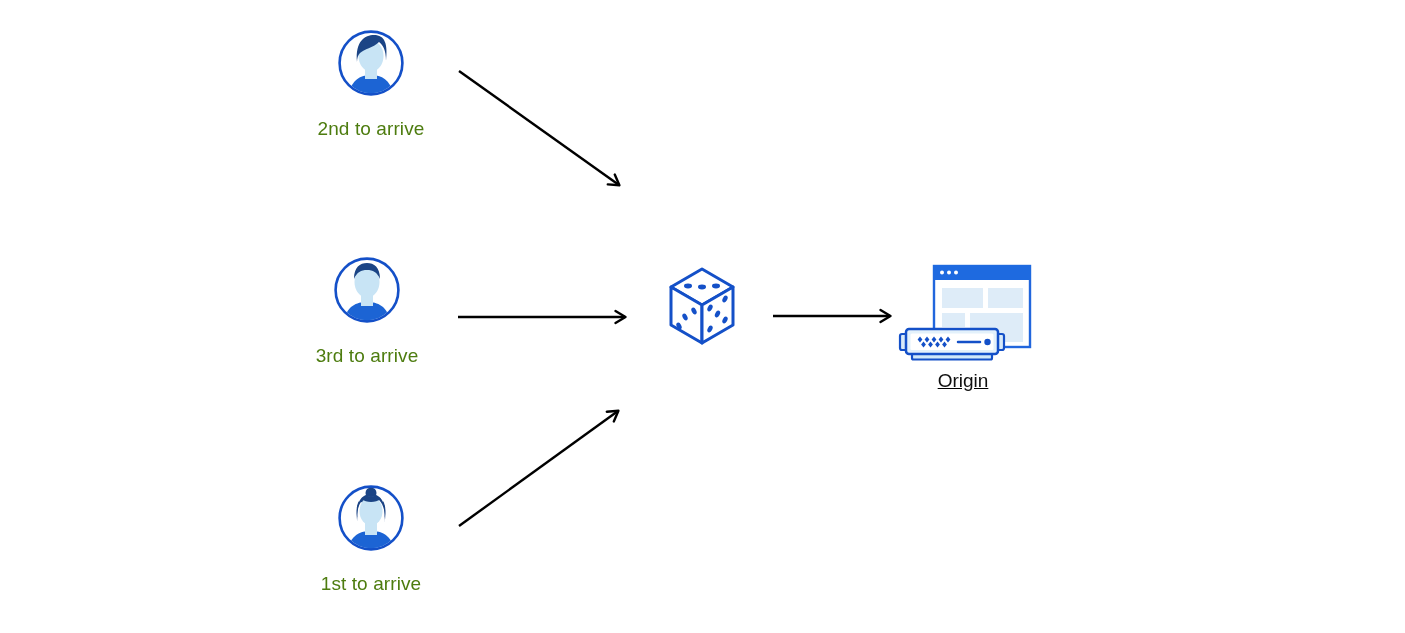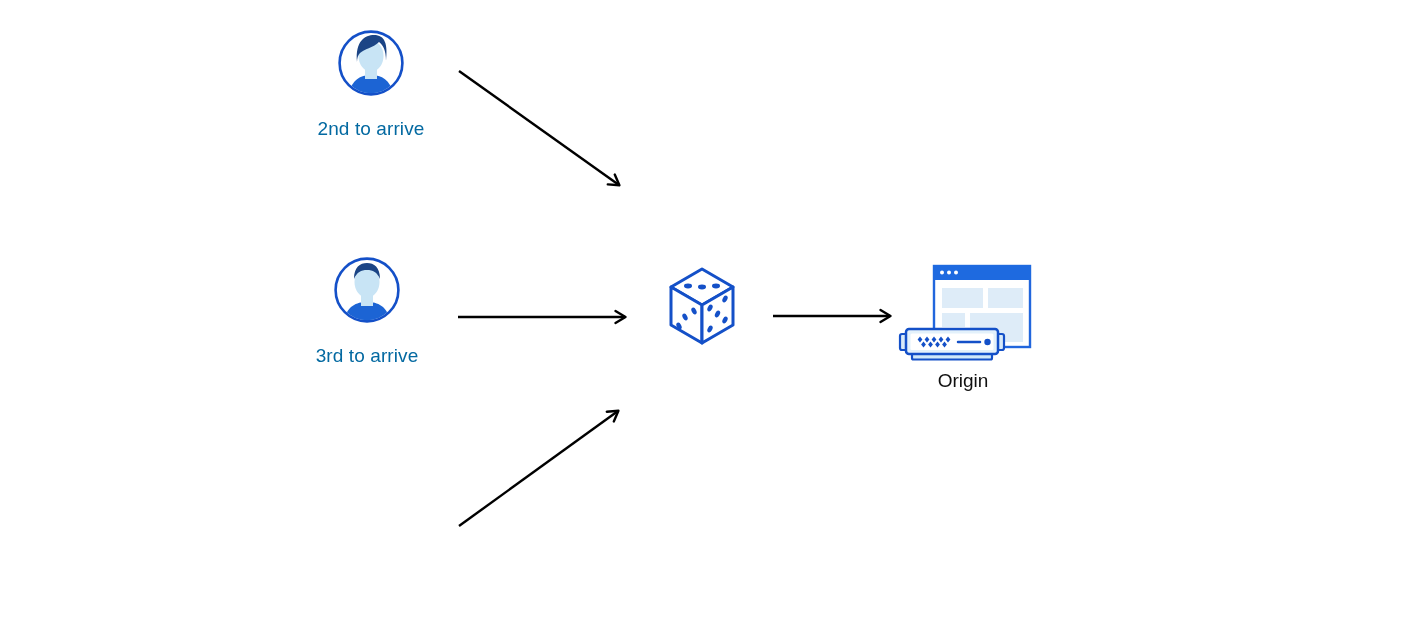--- a/index.html
+++ b/index.html
@@ -20,21 +20,21 @@
   .node {
     position: absolute;
     display: flex;
     flex-direction: column;
     align-items: center;
   }
   .node-label {
     margin-top: 21px;
     font-size: 19px;
     line-height: 22px;
-    color: #0369a1;
+    color: #4d7c0f;
     white-space: nowrap;
     letter-spacing: 0.1px;
   }
   .origin-label {
     margin-top: 6px;
     font-size: 19px;
     color: #101010;
     white-space: nowrap;
   }
 </style>
@@ -84,20 +84,40 @@
       <g clip-path="url(#c2)">
         <path d="M10,70 C12,51 22,46 34,46 C46,46 56,51 58,70 Z" fill="#1c64d4"></path>
         <path d="M28,37 L40,37 L40,50 L28,50 Z" fill="#c8e4f5"></path>
         <ellipse cx="34" cy="26" rx="12.5" ry="15.5" fill="#c8e4f5"></ellipse>
         <path d="M21,23 C21,11 27,7 34,7 C41,7 47,11 47,23 C44,16 40,14 34,14 C28,14 24,16 21,23 Z" fill="#1b4485"></path>
       </g>
     </svg>
     <div class="node-label">3rd to arrive</div>
   </div>
 
+  <div class="node" style="left:287px; top:484px; width:168px;">
+    <svg width="68" height="68" viewBox="0 0 68 68">
+      <defs>
+          <clipPath id="c3">
+            <circle cx="34" cy="34" r="30.2"></circle>
+          </clipPath>
+        </defs>
+      <circle cx="34" cy="34" r="31.4" fill="#ffffff" stroke="#1450c8" stroke-width="2.6"></circle>
+      <g clip-path="url(#c3)">
+        <path d="M10,70 C12,52 22,47 34,47 C46,47 56,52 58,70 Z" fill="#1c64d4"></path>
+        <path d="M28,36 L40,36 L40,51 L28,51 Z" fill="#c8e4f5"></path>
+        <circle cx="34" cy="9" r="5.5" fill="#1b4485"></circle>
+        <path d="M20,36 C18,16 26,10 34,10 C42,10 50,16 48,36 C48,26 46,20 42,16 C36,20 28,20 24,18 C21,22 20,28 20,36 Z" fill="#1b4485"></path>
+        <ellipse cx="34" cy="27" rx="11.5" ry="14.5" fill="#c8e4f5"></ellipse>
+        <path d="M22,20 C20,26 20,32 21,38 C19,28 19,22 22,17 Z M46,20 C48,26 48,32 47,38 C49,28 49,22 46,17 Z" fill="#1b4485"></path>
+        <path d="M24,15 C30,19 38,19 44,15 C40,11 28,11 24,15 Z" fill="#1b4485"></path>
+      </g>
+    </svg>
+    <div class="node-label">1st to arrive</div>
+  </div>
 
   <div class="node" style="left:666px; top:266px; width:72px;">
     <svg width="70" height="80" viewBox="0 0 70 80">
       <g stroke="#1450c8" stroke-width="3" stroke-linejoin="round" fill="#ffffff">
         <path d="M35,3 L66,21 L35,39 L4,21 Z"></path>
         <path d="M4,21 L35,39 L35,77 L4,59 Z"></path>
         <path d="M35,39 L66,21 L66,59 L35,77 Z"></path>
       </g>
       <g fill="#1450c8">
 
@@ -111,21 +131,21 @@
 
         <ellipse cx="43" cy="42" rx="2.3" ry="3.6" transform="rotate(28 43 42)"></ellipse>
         <ellipse cx="58" cy="33" rx="2.3" ry="3.6" transform="rotate(28 58 33)"></ellipse>
         <ellipse cx="50.5" cy="48" rx="2.3" ry="3.6" transform="rotate(28 50.5 48)"></ellipse>
         <ellipse cx="43" cy="63" rx="2.3" ry="3.6" transform="rotate(28 43 63)"></ellipse>
         <ellipse cx="58" cy="54" rx="2.3" ry="3.6" transform="rotate(28 58 54)"></ellipse>
       </g>
     </svg>
   </div>
 
-  <div class="node" style="left:888px; top:258px; width:150px;">
+  <div class="node" style="left:888px; top:258px; width:150px;text-decoration:underline;">
     <svg width="142" height="106" viewBox="0 0 142 106">
 
       <g>
         <rect x="42" y="8" width="96" height="81" fill="#ffffff" stroke="#2166dd" stroke-width="2.4"></rect>
         <rect x="41" y="7" width="98" height="15" fill="#1e6ae0"></rect>
         <circle cx="50" cy="14.5" r="2" fill="#ffffff"></circle>
         <circle cx="57" cy="14.5" r="2" fill="#ffffff"></circle>
         <circle cx="64" cy="14.5" r="2" fill="#ffffff"></circle>
         <rect x="50" y="30" width="41" height="20" fill="#deecf8"></rect>
         <rect x="96" y="30" width="35" height="20" fill="#deecf8"></rect>

